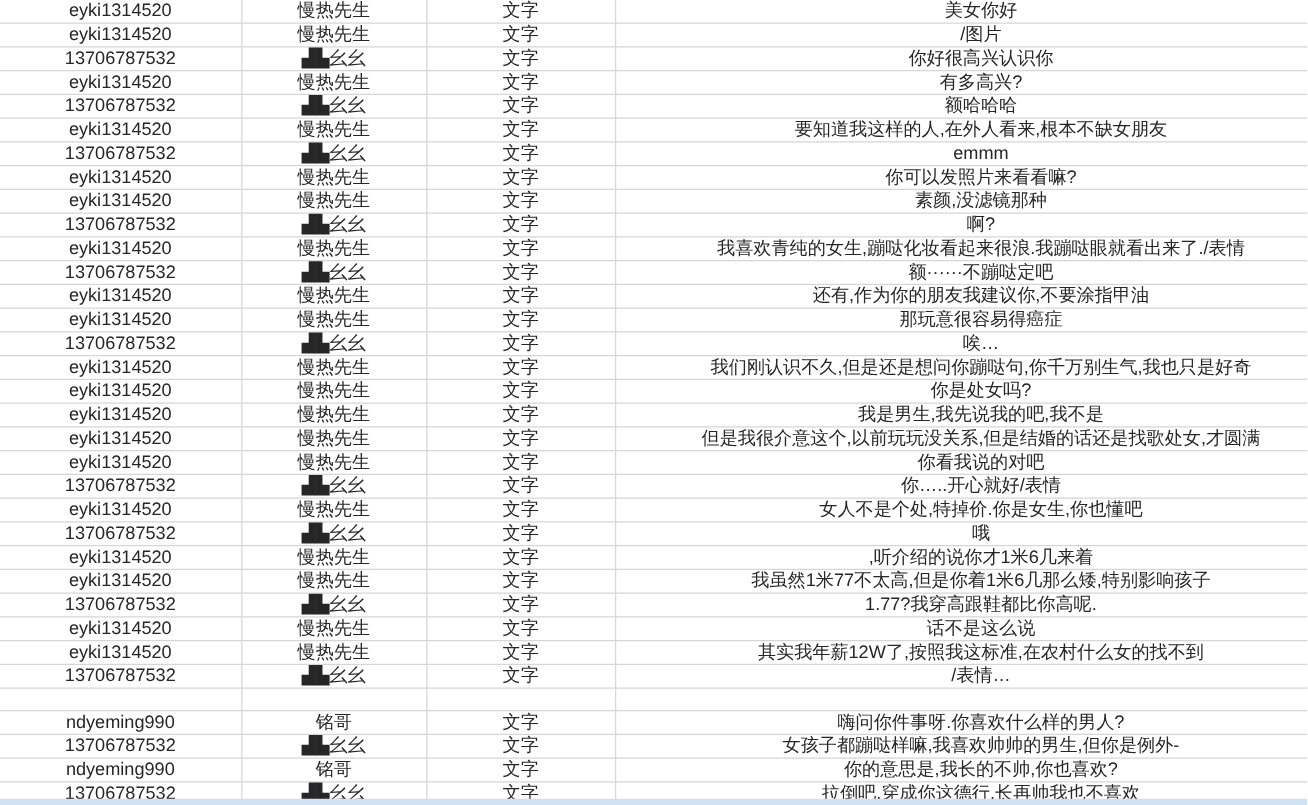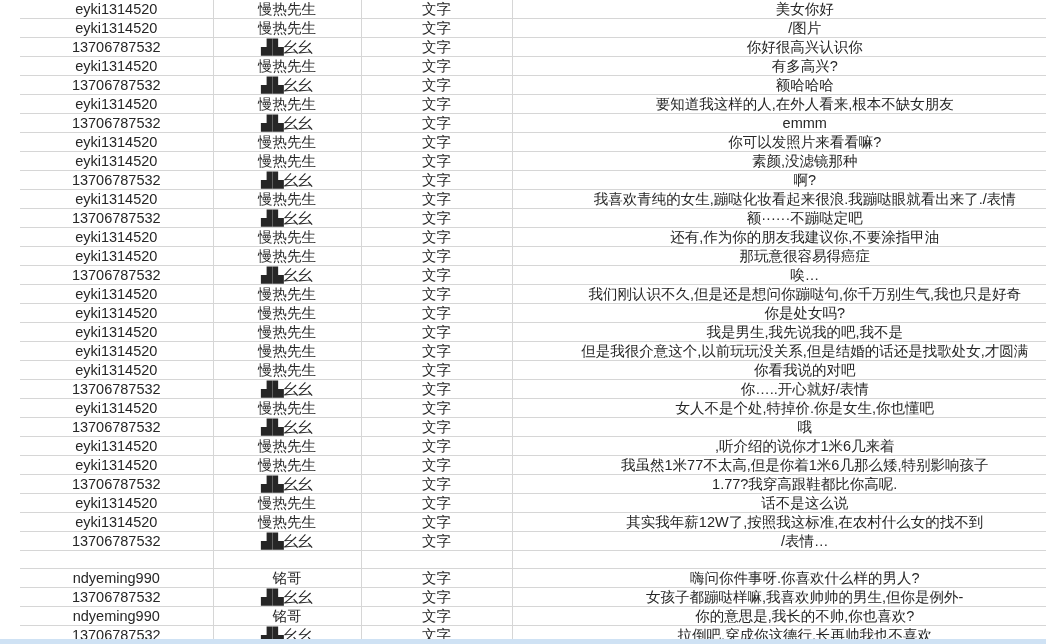--- a/index.html
+++ b/index.html
@@ -4,21 +4,21 @@
 <style>
   :root{
     --gridline:#d6d6d6;
     --text:#262626;
     --strip:#cfe2f4;
     --bg:#ffffff;
   }
   *{margin:0;padding:0;box-sizing:border-box;}
   html,body{width:1046px;height:644px;overflow:hidden;background:var(--bg);}
   body{font-family:"Liberation Sans","DejaVu Sans",sans-serif;}
-  .sheet{position:relative;width:1046px;height:644px;overflow:hidden;background:var(--bg);padding-left:20px;}
+  .sheet{position:relative;width:1046px;height:644px;overflow:hidden;background:var(--bg);}
   table.grid{
     border-collapse:collapse;
     table-layout:fixed;
     width:1077px;          
   }
   table.grid td{
     height:18.17px;        
     border-bottom:1px solid var(--gridline);
     font-size:14.5px;
     line-height:18px;

